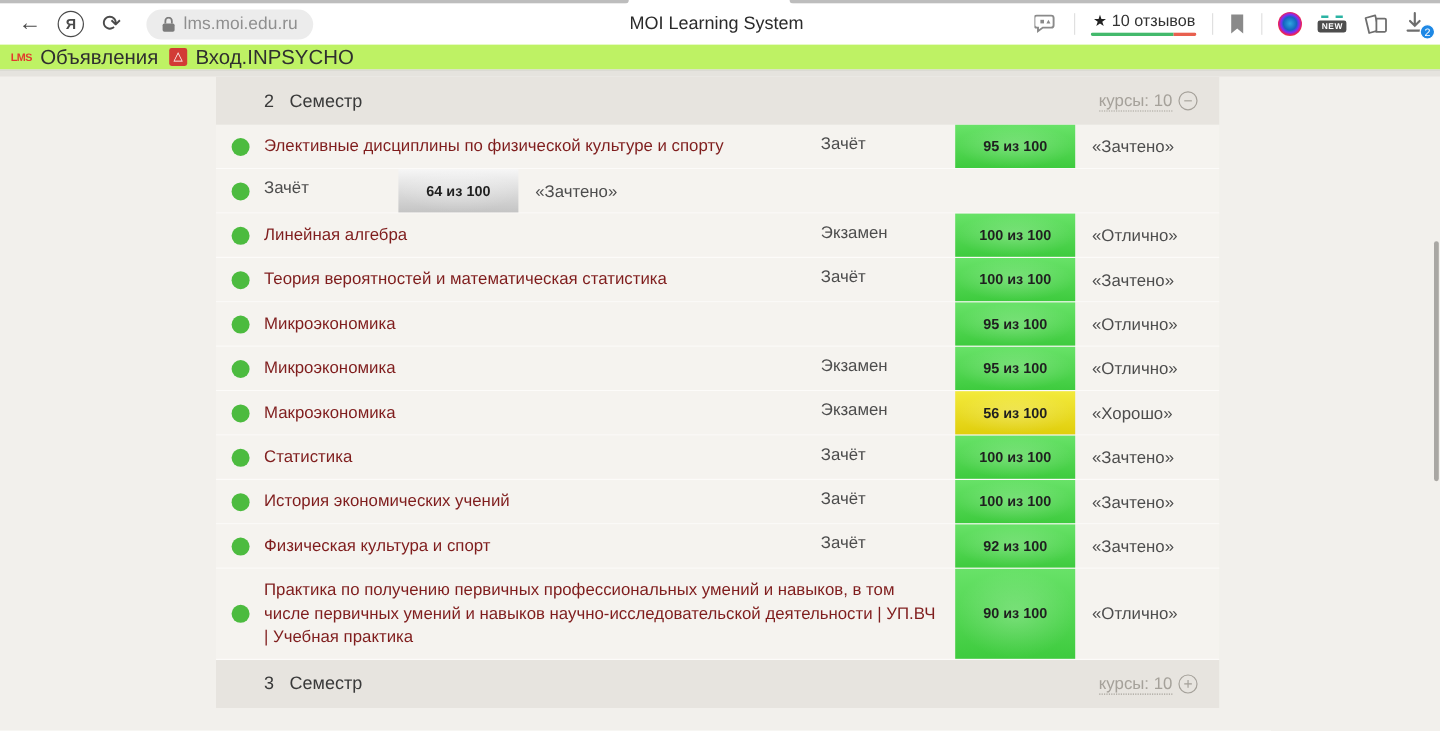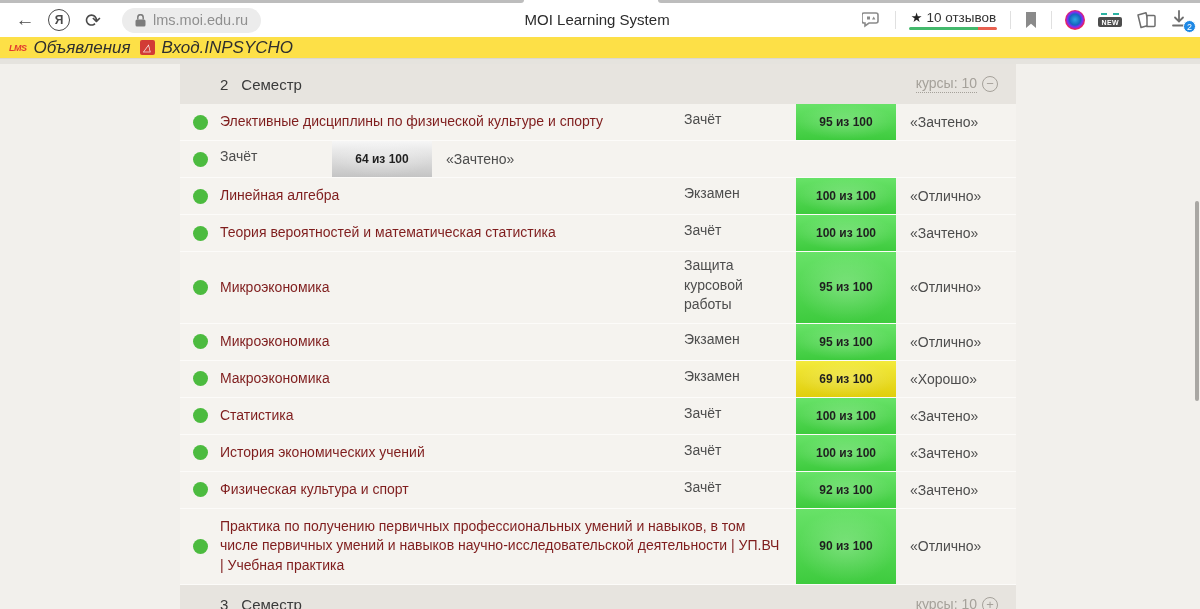--- a/index.html
+++ b/index.html
@@ -39,21 +39,21 @@
   .new-icon { display:flex; flex-direction:column; align-items:center; gap:2px; }
   .new-dashes { width:18px; border-top:2px dashed #2bb3a3; }
   .new-label { background:#4d4d4d; color:#fff; font-size:7px; font-weight:bold;
     padding:1.5px 3px; border-radius:2px; letter-spacing:.4px; }
   .dl-wrap { position:relative; width:20px; height:22px; }
   .dl-wrap svg { display:block; }
   .dl-badge { position:absolute; right:-6px; bottom:-2px; min-width:13px; height:13px;
     background:#1e88e5; color:#fff; border-radius:7px; font-size:9px; display:flex;
     align-items:center; justify-content:center; padding:0 2px; border:1px solid #fff; }
 
-  .bookmarks { height:21px; display:flex; align-items:center; gap:9px; padding:0 9px; background:#fde047;font-style:italic; }
+  .bookmarks { height:21px; display:flex; align-items:center; gap:9px; padding:0 9px; background:#bef264; }
   .bm { display:flex; align-items:center; gap:7px; cursor:pointer; }
   .bm-label { font-size:17px; color:#2f2f2f; }
   .lms-fav { font-size:9px; font-weight:bold; color:#e23b2e; letter-spacing:-0.5px; }
   .psy-fav { width:15px; height:15px; background:#d23b35; border-radius:2px; display:flex;
     align-items:center; justify-content:center; }
   .psy-fav span { color:#fff; font-size:10px; line-height:1; }
   .chrome-strip { height:6px; background:#e5e3de; border-top:1px solid #d9d7d2; }
 
   
   .page { position:relative; height:545px; background:#f2f0ec; }
@@ -226,42 +226,41 @@
     <div class="type-cell">Зачёт</div>
     <div class="score-cell score-green">100 из 100</div>
     <div class="grade-cell">«Зачтено»</div>
   </div>
 
   <div class="row">
     <div class="dot-cell">
       <div class="dot"></div>
     </div>
     <div class="course-cell">Микроэкономика</div>
-    <div class="type-cell">Защита курсовой работы</div>
     <div class="score-cell score-green">95 из 100</div>
     <div class="grade-cell">«Отлично»</div>
   </div>
 
   <div class="row">
     <div class="dot-cell">
       <div class="dot"></div>
     </div>
     <div class="course-cell">Микроэкономика</div>
     <div class="type-cell">Экзамен</div>
     <div class="score-cell score-green">95 из 100</div>
     <div class="grade-cell">«Отлично»</div>
   </div>
 
   <div class="row">
     <div class="dot-cell">
       <div class="dot"></div>
     </div>
     <div class="course-cell">Макроэкономика</div>
     <div class="type-cell">Экзамен</div>
-    <div class="score-cell score-yellow">69 из 100</div>
+    <div class="score-cell score-yellow">56 из 100</div>
     <div class="grade-cell">«Хорошо»</div>
   </div>
 
   <div class="row">
     <div class="dot-cell">
       <div class="dot"></div>
     </div>
     <div class="course-cell">Статистика</div>
     <div class="type-cell">Зачёт</div>
     <div class="score-cell score-green">100 из 100</div>

